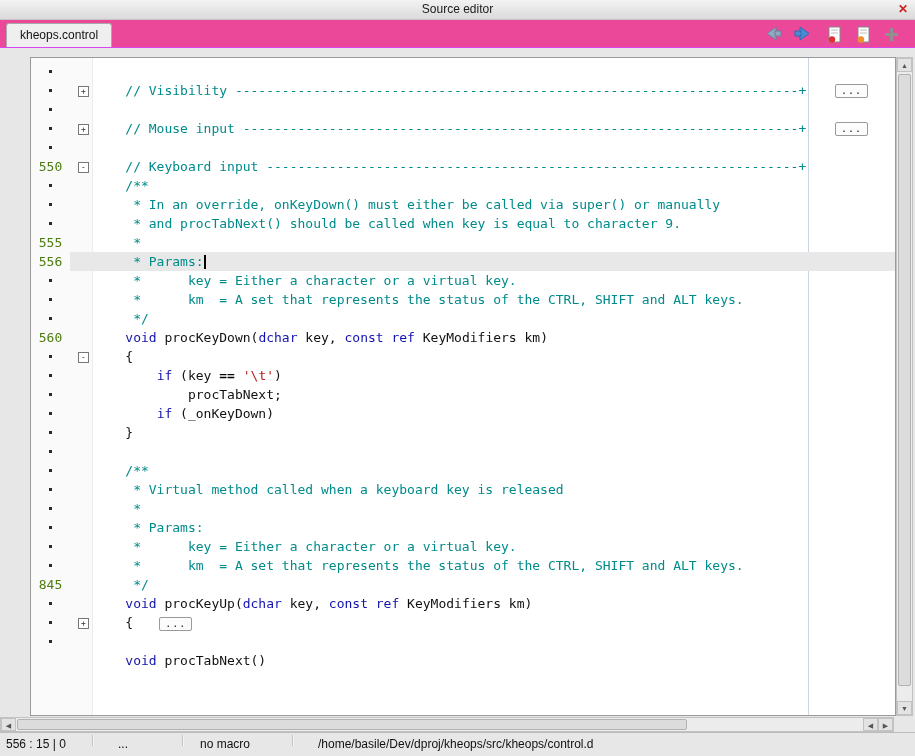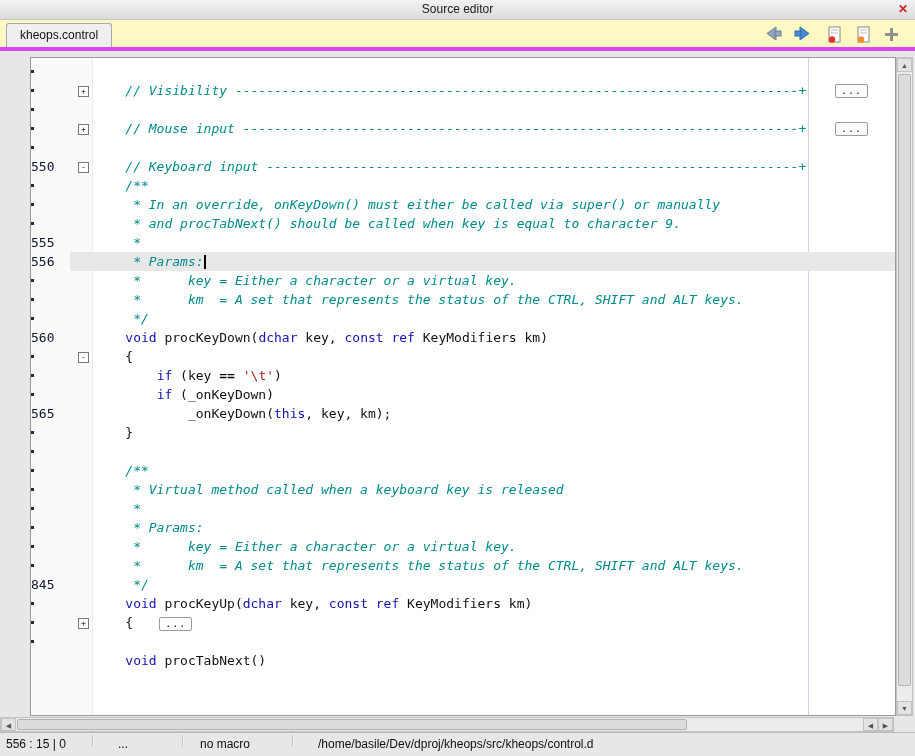--- a/index.html
+++ b/index.html
@@ -8,47 +8,47 @@
 
   
   .titlebar{position:absolute;top:0;left:0;right:0;height:19px;
             background:linear-gradient(#f3f3f3,#dadada);border-bottom:1px solid #c6c6c6;}
   .title-text{position:absolute;left:0;right:0;top:0;text-align:center;
               font-size:12px;line-height:19px;color:#1a1a1a}
   .close-btn{position:absolute;right:5px;top:0;width:14px;text-align:center;
              color:#c22;font-size:12px;line-height:19px;font-weight:bold;cursor:default}
 
   
-  .tabbar{position:absolute;top:20px;left:0;right:0;height:27px;background:#fef9c3;
-          border-bottom:4px solid #d946ef}
+  .tabbar{position:absolute;top:20px;left:0;right:0;height:27px;background:#ec4899;
+          border-bottom:1px solid #d946ef}
   .tab{position:absolute;left:6px;top:3px;height:23px;background:#efefef;
        border:1px solid #a9a9a9;border-bottom:none;border-radius:3px 3px 0 0;
        padding:0 13px;font-size:12px;line-height:23px;color:#111}
   .tb-icon{position:absolute;top:6px;width:20px;height:17px;cursor:default}
   .nav-back{left:764px}.nav-forward{left:792px}
   .doc-red{left:826px}.doc-orange{left:855px}.dock{left:884px;top:7px}
 
   
   .editor{position:absolute;left:30px;top:57px;width:866px;height:659px;background:#fff;
           border:1px solid #9a9a9a;box-sizing:border-box;overflow:hidden}
   .gutterbg{position:absolute;left:0;top:0;bottom:0;width:61px;background:#fafafa;
             border-right:1px solid #ececec}
   .marginline{position:absolute;left:777px;top:0;bottom:0;width:1px;background:#ccd6e2}
   .lines{position:absolute;left:0;top:0;right:0;padding-top:4px}
   .row{display:flex;height:19px;position:relative}
-  .gut{width:39px;text-align:left;font:13px/19px "DejaVu Sans Mono",monospace;color:#0f172a}
+  .gut{width:39px;text-align:center;font:13px/19px "DejaVu Sans Mono",monospace;color:#4d7c0f}
   .dotm{display:inline-block;width:3px;height:3px;background:#2a2a2a;margin:0 1px 2px 0;
         vertical-align:middle}
   .foldc{width:22px;position:relative}
   .foldbox{position:absolute;left:8px;top:5px;width:9px;height:9px;border:1px solid #777;
            background:#fff;font:8px/9px "DejaVu Sans Mono",monospace;text-align:center;color:#333}
   .code{flex:1;white-space:pre;font:13px/19px "DejaVu Sans Mono",monospace;color:#111;
         padding-left:2px;position:relative}
   .row.cur .code,.row.cur .foldc{background:#e8e8e8}
-  .tk-c{color:#008b8b;font-style:italic}
+  .tk-c{color:#008b8b;}
   .tk-k{color:#1212b0;font-weight:normal}
   .tk-s{color:#b22222}
   .tk-o{font-weight:bold;color:#000}
   .tk-p{color:#111}
   .caret{display:inline-block;width:2px;height:14px;background:#000;vertical-align:text-bottom}
   .ell{display:inline-block;border:1px solid #9a9a9a;background:#fcfcfc;border-radius:2px;
        font:10px/12px "DejaVu Sans Mono",monospace;color:#222;padding:0 5px;height:12px;
        margin-left:26px;vertical-align:middle;letter-spacing:1px}
   .ell-right{position:absolute;left:743px;top:3px;margin-left:0}
 
@@ -218,26 +218,26 @@
         <div class="code"><span class="tk-p">    {</span></div>
       </div>
       <div class="row">
         <div class="gut"><span class="dotm"></span></div>
         <div class="foldc"></div>
         <div class="code"><span class="tk-p">        </span><span class="tk-k">if</span><span class="tk-p"> (key </span><span class="tk-o">==</span><span class="tk-p"> </span><span class="tk-s">'\t'</span><span class="tk-p">)</span></div>
       </div>
       <div class="row">
         <div class="gut"><span class="dotm"></span></div>
         <div class="foldc"></div>
+        <div class="code"><span class="tk-p">            procTabNext;</span></div>
+      </div>
+      <div class="row">
+        <div class="gut"><span class="dotm"></span></div>
+        <div class="foldc"></div>
         <div class="code"><span class="tk-p">        </span><span class="tk-k">if</span><span class="tk-p"> (_onKeyDown)</span></div>
-      </div>
-      <div class="row">
-        <div class="gut">565</div>
-        <div class="foldc"></div>
-        <div class="code"><span class="tk-p">            _onKeyDown(</span><span class="tk-k">this</span><span class="tk-p">, key, km);</span></div>
       </div>
       <div class="row">
         <div class="gut"><span class="dotm"></span></div>
         <div class="foldc"></div>
         <div class="code"><span class="tk-p">    }</span></div>
       </div>
       <div class="row">
         <div class="gut"><span class="dotm"></span></div>
         <div class="foldc"></div>
         <div class="code"></div>

